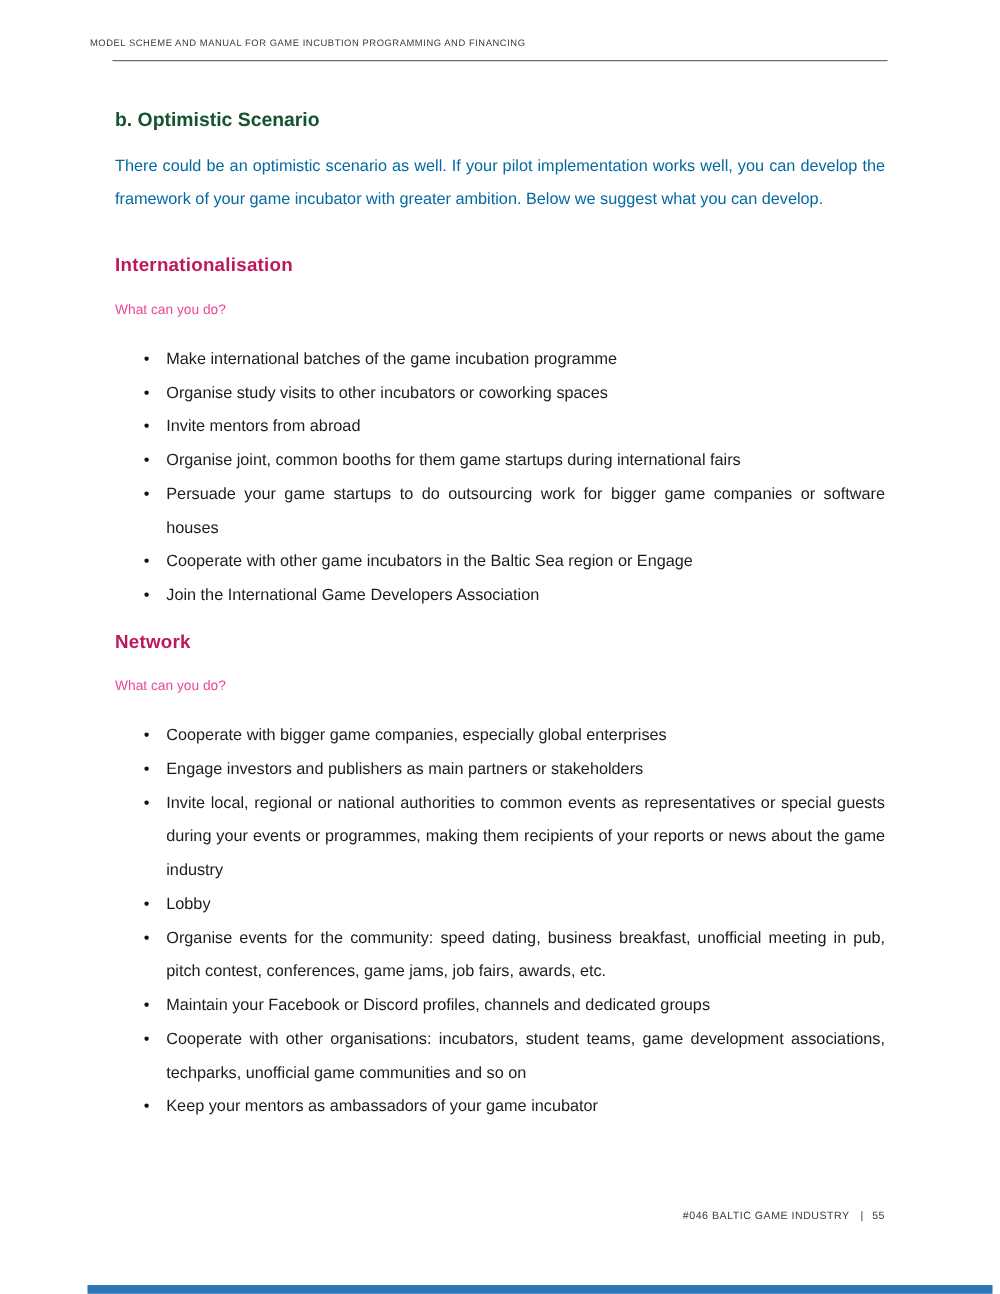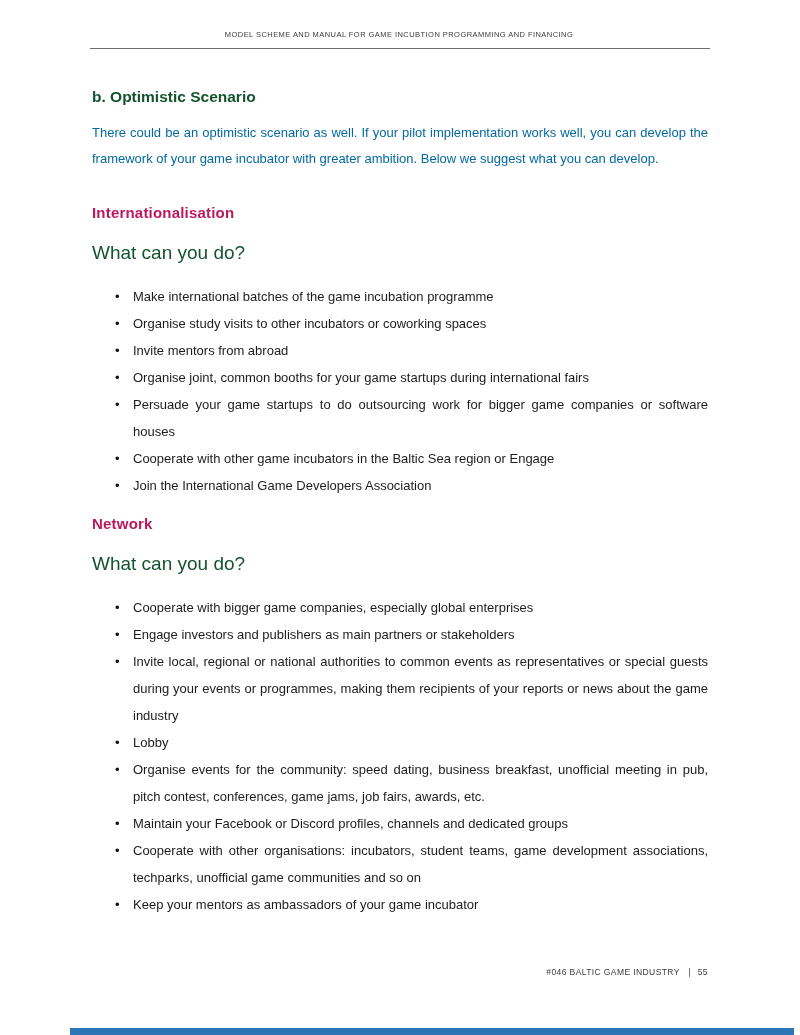--- a/index.html
+++ b/index.html
@@ -8,22 +8,22 @@
     width: 800px; height: 1035px;
     position: relative;
     font-family: "Liberation Sans", sans-serif;
     color: #212121;
     overflow: hidden;
   }
   .page { position: relative; width: 800px; height: 1035px; background: #fff; }
 
   
   .running-header {
-    position: absolute; top: 30px; left: 90px; right: 92px;
-    text-align: center;
+    position: absolute; top: 30px; left: 72px; right: 92px;
+    text-align: left;
     font-size: 7.5px; letter-spacing: 0.45px;
     color: #3a3a3a; font-weight: 400;
     white-space: nowrap;
   }
   .header-rule {
     position: absolute; top: 48px; left: 90px; right: 90px;
     border-top: 1px solid #6b6b6b; height: 0;
   }
 
   
@@ -39,21 +39,21 @@
     color: #0369a1;
     margin-bottom: 32px;
   }
   .section { margin-bottom: 6px; }
   .section-title {
     font-size: 15px; font-weight: 700; color: #be185d;
     margin-top: 16px; margin-bottom: 21px;
     letter-spacing: 0.2px;
   }
   .section-prompt {
-    font-size: 19px; color: #14532d;
+    font-size: 11px; color: #ec4899;
     margin-bottom: 19px;
   }
   ul.bullet-list { list-style: none; margin-bottom: 10px; }
   ul.bullet-list li {
     position: relative;
     padding-left: 41px;
     font-size: 13px; line-height: 27px;
     text-align: justify;
     color: #1c1c1c;
   }
@@ -103,21 +103,21 @@
             <span>Organise study visits to other incubators or coworking spaces</span>
           </li>
 
           <li>
             <span class="bullet-glyph">•</span>
             <span>Invite mentors from abroad</span>
           </li>
 
           <li>
             <span class="bullet-glyph">•</span>
-            <span>Organise joint, common booths for your game startups during international fairs</span>
+            <span>Organise joint, common booths for them game startups during international fairs</span>
           </li>
 
           <li>
             <span class="bullet-glyph">•</span>
             <span>Persuade your game startups to do outsourcing work for bigger game companies or software houses</span>
           </li>
 
           <li>
             <span class="bullet-glyph">•</span>
             <span>Cooperate with other game incubators in the Baltic Sea region or Engage</span>

